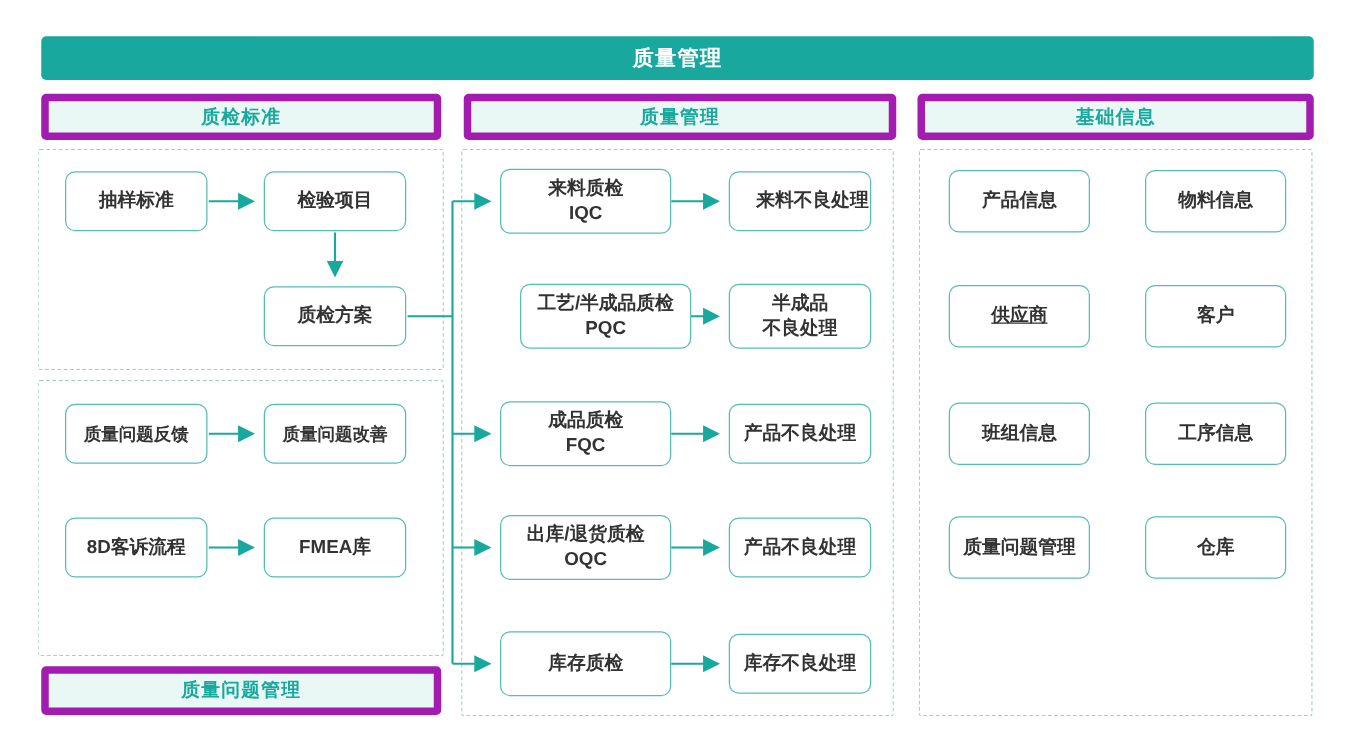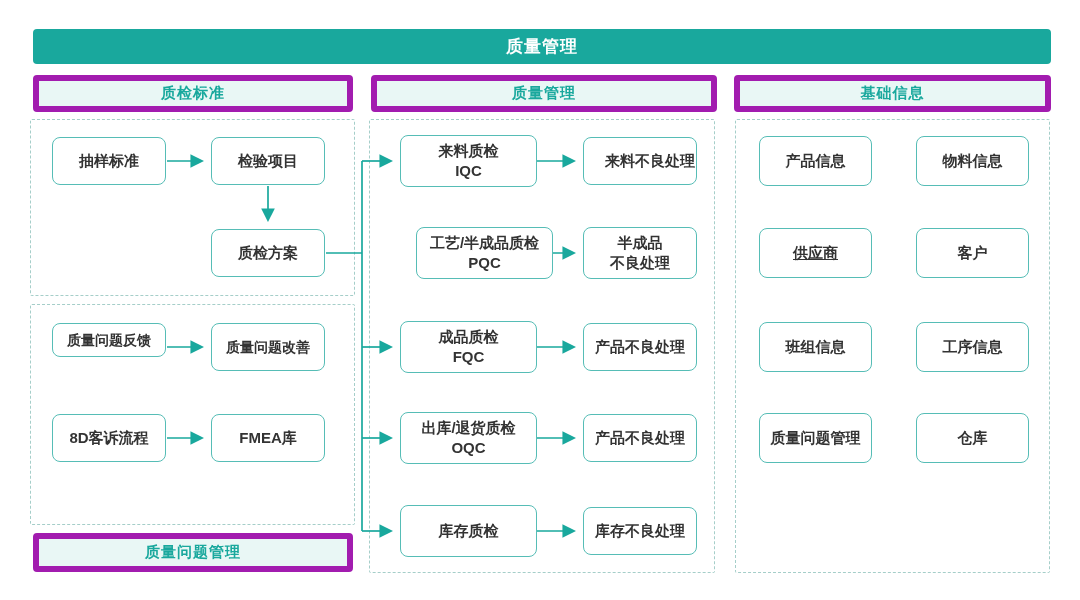--- a/index.html
+++ b/index.html
@@ -110,21 +110,21 @@
 
   <div class="node" style="left:52px; top:137px; width:114px; height:48px;">
     <span>抽样标准</span>
   </div>
   <div class="node" style="left:211px; top:137px; width:114px; height:48px;">
     <span>检验项目</span>
   </div>
   <div class="node" style="left:211px; top:229px; width:114px; height:48px;">
     <span>质检方案</span>
   </div>
-  <div class="node" style="left:52px; top:323px; width:114px; height:34px; font-size:14px;">
+  <div class="node" style="left:52px; top:323px; width:114px; height:48px; font-size:14px;">
     <span>质量问题反馈</span>
   </div>
   <div class="node" style="left:211px; top:323px; width:114px; height:48px; font-size:14px;">
     <span>质量问题改善</span>
   </div>
   <div class="node" style="left:52px; top:414px; width:114px; height:48px;">
     <span>8D客诉流程</span>
   </div>
   <div class="node" style="left:211px; top:414px; width:114px; height:48px;">
     <span>FMEA库</span>

